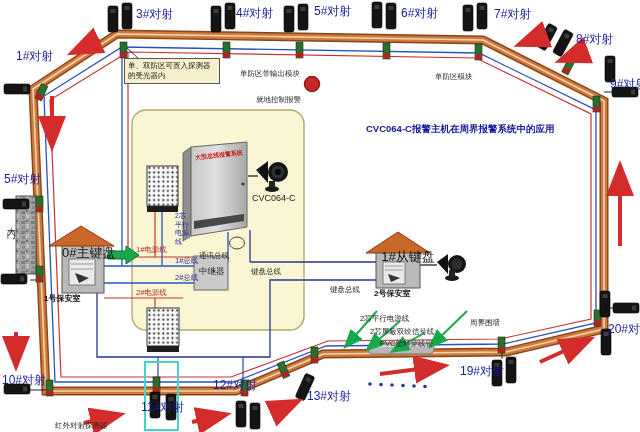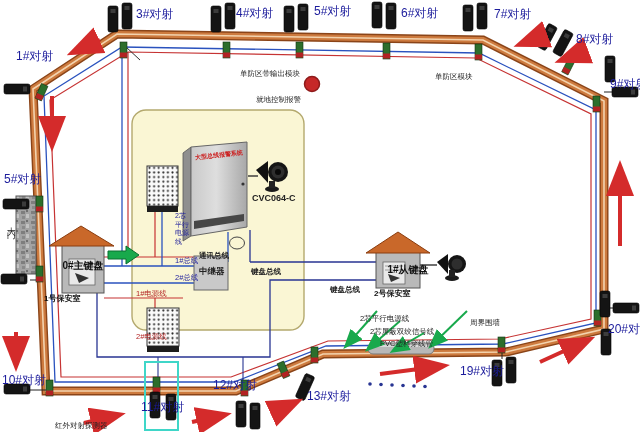--- a/index.html
+++ b/index.html
@@ -1,36 +1,36 @@
 <!DOCTYPE html>
 <html><head>
 <meta charset="utf-8">
 <style>
   html,body{margin:0;padding:0;background:#e9e9e9;}
   #stage{position:relative;width:640px;height:432px;background:#ffffff;overflow:hidden;
          font-family:"Liberation Sans","DejaVu Sans",sans-serif;}
   svg{position:absolute;left:0;top:0;}
   .lbl{position:absolute;white-space:nowrap;font-size:8px;color:#222;line-height:1.15;}
   .det{color:#1c1c9c;font-weight:normal;font-size:12px;}
-  .red{color:#b22222;font-size:7.5px;margin-top:44px;}
+  .red{color:#b22222;font-size:7.5px;}
   .blu{color:#1c1c9c;font-size:7.5px;}
-  .bold{font-weight:bold;}
+  .bold{font-weight:normal;}
   .sm{font-size:7.5px;margin-top:18px;}
   .vert{writing-mode:vertical-rl;letter-spacing:2px;}
   .wrap{white-space:normal;}
   #callout{left:124px;top:58px;width:88px;background:#f7f0cc;border:1px solid #555;
            padding:2px 3px;font-size:7.5px;line-height:1.3;color:#111;}
   #cab-text{left:191px;top:152px;width:56px;text-align:center;color:#cc2222;font-size:6px;
             transform:rotate(-6deg);font-weight:bold;}
   #info{left:366px;top:124px;width:252px;}
   #info-title{font-size:9.5px;font-weight:bold;color:#15159a;margin:0 0 6px 0;}
   #info ul{margin:0;padding-left:12px;list-style-type:square;color:#333;}
   #info li{font-size:8px;line-height:9.8px;color:#111;margin:0 0 1px 0;}
   .room{font-weight:bold;font-size:8px;color:#111;}
-  .kb{font-weight:bold;font-size:10px;color:#111;margin-top:14px;}
+  .kb{font-weight:normal;font-size:13px;color:#111;}
 </style>
 </head>
 <body>
 
 <div id="stage">
 
 <svg width="640" height="432" viewBox="0 0 640 432">
   <defs>
     <marker id="arrR" markerWidth="9" markerHeight="8" refX="7" refY="3.5" orient="auto">
       <path d="M0,0 L9,3.5 L0,7 Z" fill="#d42b2b"></path>
@@ -254,20 +254,21 @@
 <div class="lbl det" style="left:576px;top:33px">8#对射</div>
 <div class="lbl det" style="left:610px;top:78px">9#对射</div>
 <div class="lbl det" style="left:4px;top:173px">5#对射</div>
 <div class="lbl det" style="left:2px;top:374px">10#对射</div>
 <div class="lbl det" style="left:141px;top:401px">11#对射</div>
 <div class="lbl det" style="left:213px;top:379px">12#对射</div>
 <div class="lbl det" style="left:307px;top:390px">13#对射</div>
 <div class="lbl det" style="left:460px;top:365px">19#对射</div>
 <div class="lbl det" style="left:608px;top:323px">20#对射</div>
 
+<div id="callout" class="lbl wrap">单、双防区可置入探测器的受光器内</div>
 <div class="lbl sm" style="left:240px;top:52px">单防区带输出模块</div>
 <div class="lbl sm" style="left:256px;top:78px">就地控制报警</div>
 <div class="lbl sm" style="left:435px;top:55px">单防区模块</div>
 
 <div class="lbl vert" style="left:6px;top:220px;font-size:9px">大门</div>
 
 <div class="lbl bold" style="left:252px;top:193px;font-size:9px">CVC064-C</div>
 <div id="cab-text" class="lbl">大型总线报警系统</div>
 <div class="lbl sm bold" style="left:199px;top:234px">通讯总线</div>
 <div class="lbl sm bold" style="left:251px;top:250px">键盘总线</div>
@@ -286,15 +287,16 @@
 
 <div class="lbl sm" style="left:360px;top:297px">2芯平行电源线</div>
 <div class="lbl sm" style="left:370px;top:310px">2芯屏蔽双绞信号线</div>
 <div class="lbl sm" style="left:380px;top:322px">PVC塑料穿线管</div>
 <div class="lbl sm" style="left:470px;top:301px">周界围墙</div>
 <div class="lbl sm" style="left:55px;top:404px">红外对射探测器</div>
 <div class="lbl sm" style="left:28px;top:419px">投光器</div>
 <div class="lbl sm" style="left:148px;top:417px">受光器</div>
 
 <div id="info" class="lbl wrap">
+  <div id="info-title">CVC064-C报警主机在周界报警系统中的应用</div>
 </div>
 
 </div>
 
 </body></html>

